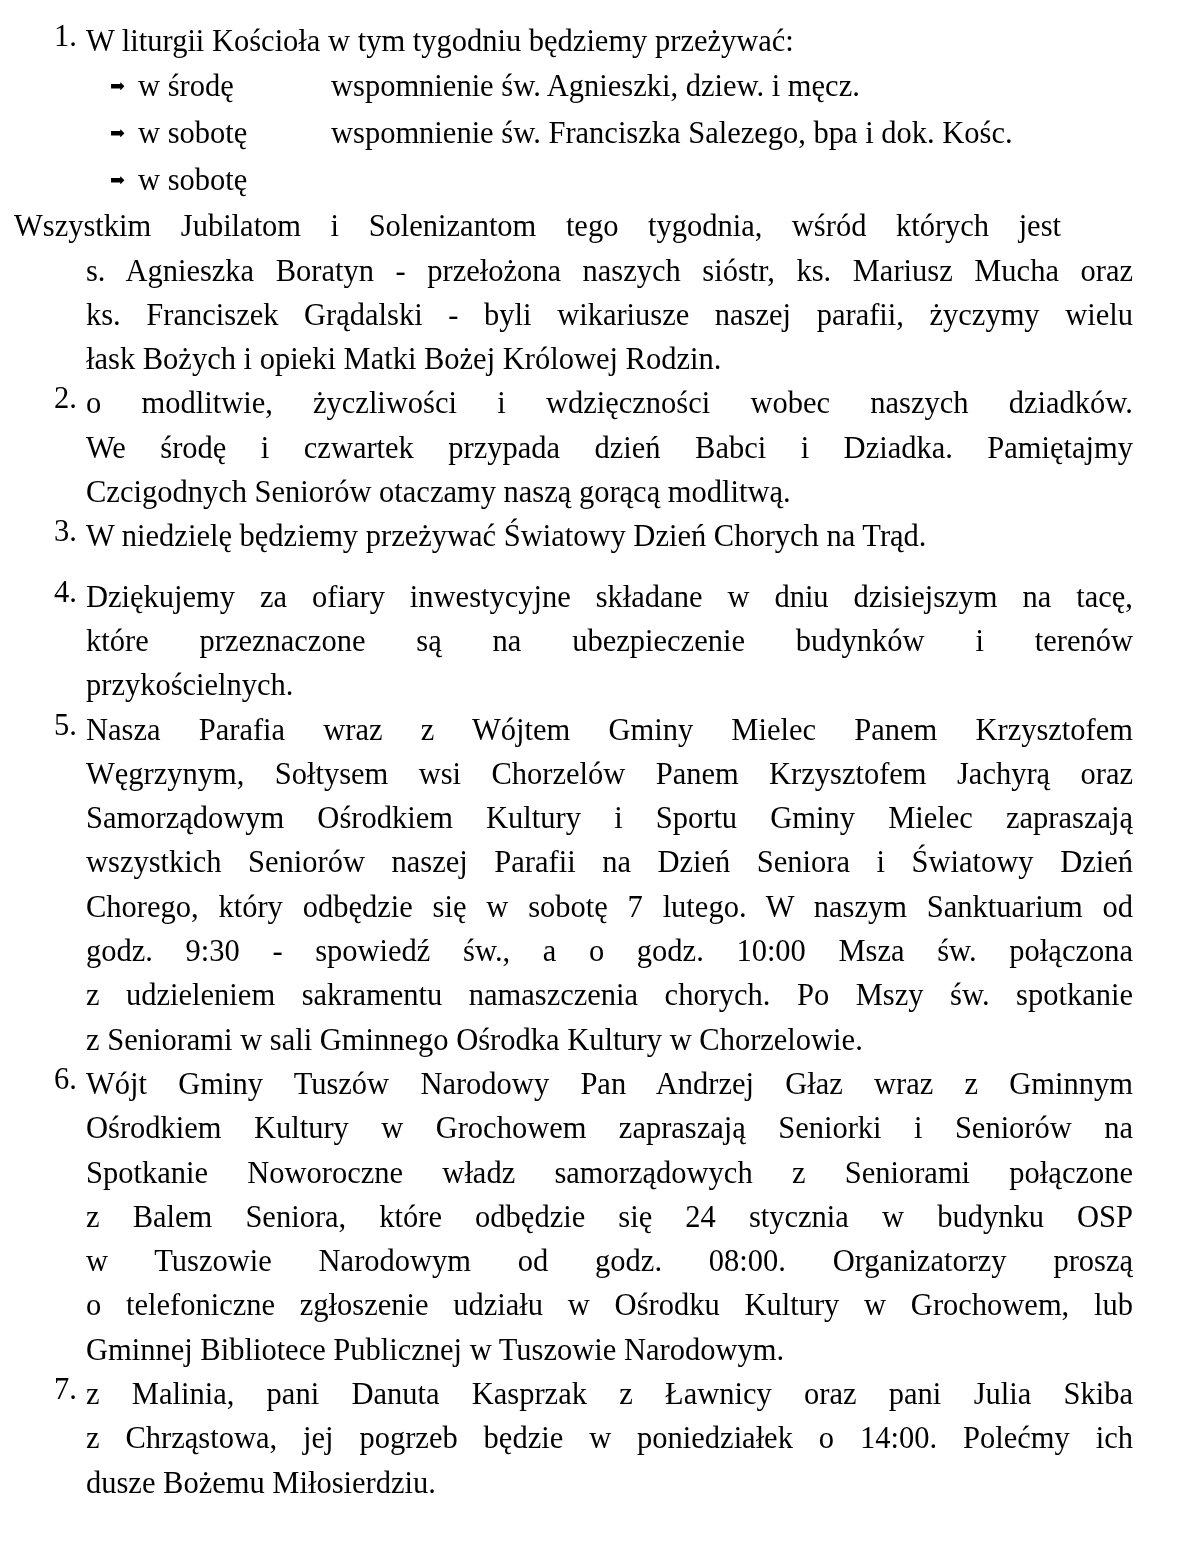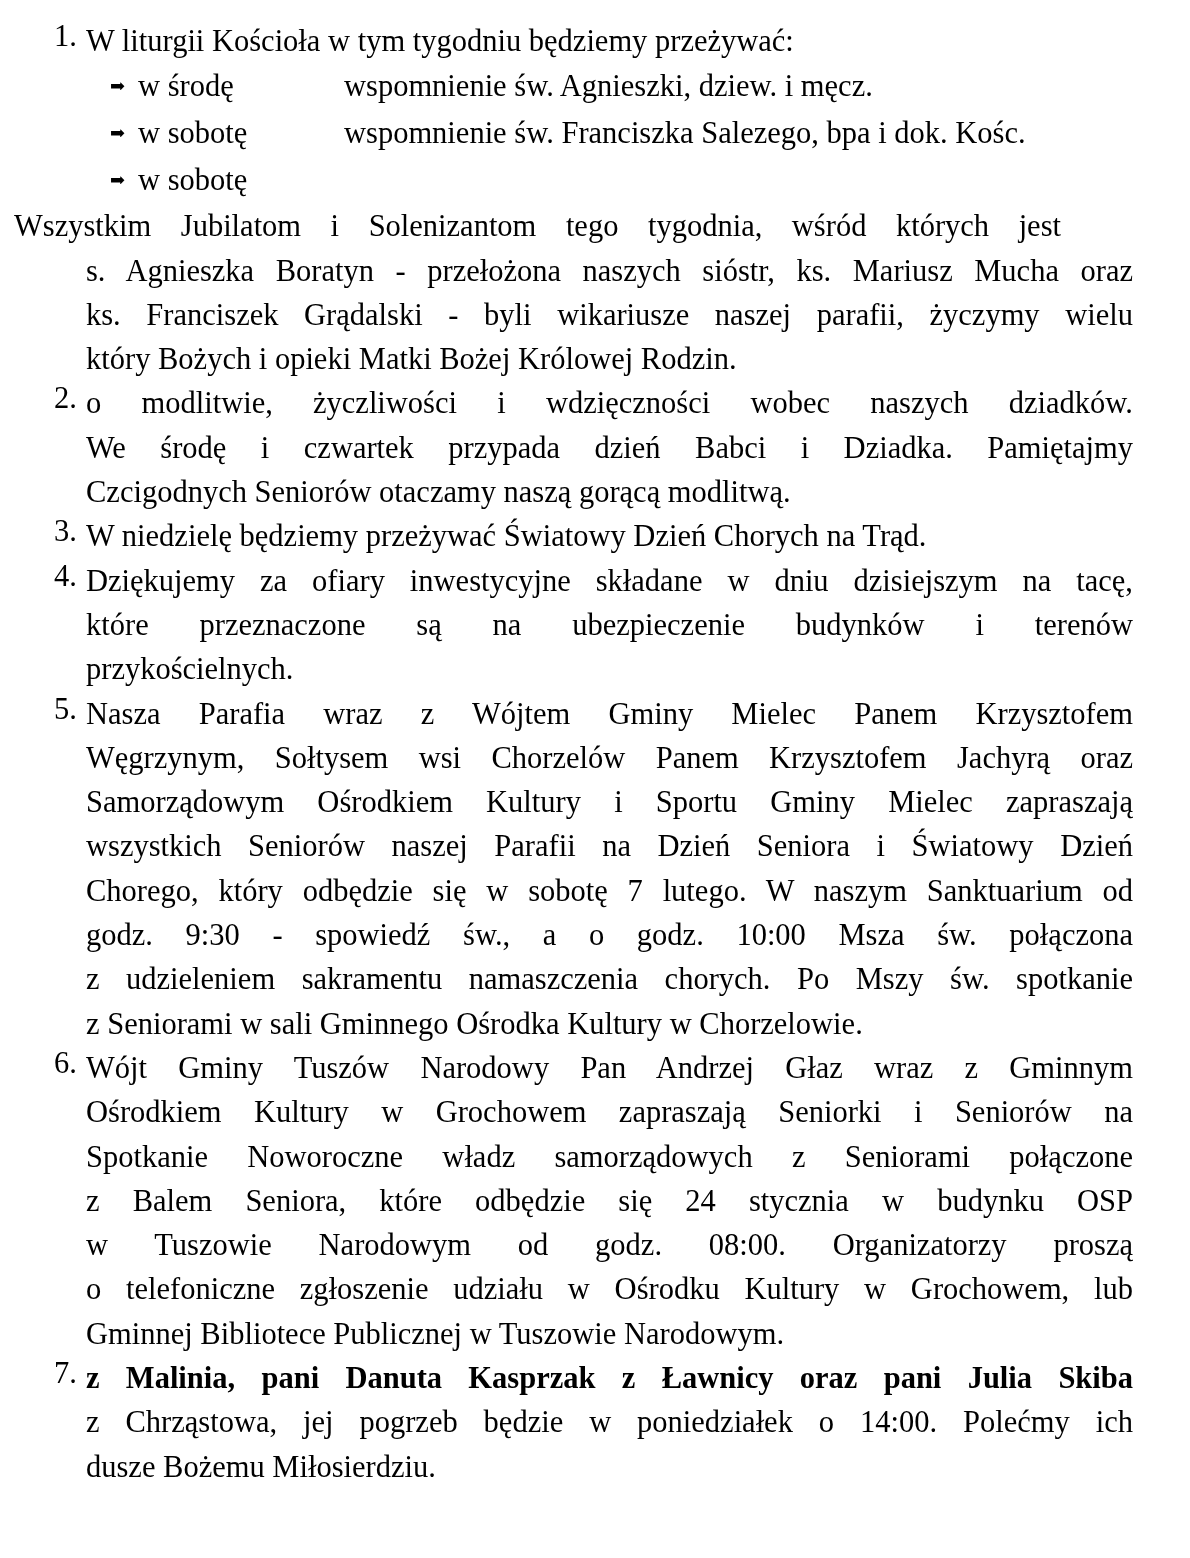--- a/index.html
+++ b/index.html
@@ -16,21 +16,21 @@
   .line {
     margin-left: 86px; width: 1047px; height: 44.3px; line-height: 44.3px;
     text-align: justify; text-align-last: justify; white-space: nowrap;
   }
   .line.last { text-align-last: left; }
   .sub {
     height: 47px; line-height: 47px; margin-left: 110px; position: relative;
   }
   .sub .arrow { position: absolute; left: 0; top: 0; font-size: 18px; }
   .sub .day { position: absolute; left: 28px; }
-  .sub .desc { position: absolute; left: 234px; white-space: nowrap; }
+  .sub .desc { position: absolute; left: 221px; white-space: nowrap; }
 </style>
 </head>
 <body>
 
 <div class="page">
 
   <div class="item">
     <span class="num">1.</span>
     <div class="line last" style="white-space: normal; overflow: hidden;">W liturgii Kościoła w tym tygodniu będziemy przeżywać:</div>
     <div class="sub">
@@ -43,38 +43,38 @@
       <span class="day">w sobotę</span>
       <span class="desc">wspomnienie św. Franciszka Salezego, bpa i dok. Kośc.</span>
     </div>
     <div class="sub">
       <span class="arrow">➡</span>
       <span class="day">w sobotę</span>
     </div>
     <div class="line" style="white-space: normal; overflow: hidden; margin-left: 14px;">Wszystkim Jubilatom i Solenizantom tego tygodnia, wśród których jest</div>
     <div class="line" style="white-space: normal; overflow: hidden;">s. Agnieszka Boratyn - przełożona naszych sióstr, ks. Mariusz Mucha oraz</div>
     <div class="line" style="white-space: normal; overflow: hidden;">ks. Franciszek Grądalski - byli wikariusze naszej parafii, życzymy wielu</div>
-    <div class="line last" style="white-space: normal; overflow: hidden;">który Bożych i opieki Matki Bożej Królowej Rodzin.</div>
+    <div class="line last" style="white-space: normal; overflow: hidden;">łask Bożych i opieki Matki Bożej Królowej Rodzin.</div>
   </div>
 
   <div class="item">
     <span class="num">2.</span>
     <div class="line" style="white-space: normal; overflow: hidden;">o modlitwie, życzliwości i wdzięczności wobec naszych dziadków.</div>
     <div class="line" style="white-space: normal; overflow: hidden;">We środę i czwartek przypada dzień Babci i Dziadka. Pamiętajmy</div>
     <div class="line last" style="white-space: normal; overflow: hidden;">Czcigodnych Seniorów otaczamy naszą gorącą modlitwą.</div>
   </div>
 
   <div class="item">
     <span class="num">3.</span>
     <div class="line last" style="white-space: normal; overflow: hidden;">W niedzielę będziemy przeżywać Światowy Dzień Chorych na Trąd.</div>
   </div>
 
   <div class="item">
     <span class="num">4.</span>
-    <div class="line" style="white-space: normal; overflow: hidden;">Dziękujemy za ofiary inwestycyjne składane w dniu dzisiejszym na tacę,</div>
+    <div class="line" style="white-space: normal; overflow: hidden; margin-top: 16px;">Dziękujemy za ofiary inwestycyjne składane w dniu dzisiejszym na tacę,</div>
     <div class="line" style="white-space: normal; overflow: hidden;">które przeznaczone są na ubezpieczenie budynków i terenów</div>
     <div class="line last" style="white-space: normal; overflow: hidden;">przykościelnych.</div>
   </div>
 
   <div class="item">
     <span class="num">5.</span>
     <div class="line" style="white-space: normal; overflow: hidden;">Nasza Parafia wraz z Wójtem Gminy Mielec Panem Krzysztofem</div>
     <div class="line" style="white-space: normal; overflow: hidden;">Węgrzynym, Sołtysem wsi Chorzelów Panem Krzysztofem Jachyrą oraz</div>
     <div class="line" style="white-space: normal; overflow: hidden;">Samorządowym Ośrodkiem Kultury i Sportu Gminy Mielec zapraszają</div>
     <div class="line" style="white-space: normal; overflow: hidden;">wszystkich Seniorów naszej Parafii na Dzień Seniora i Światowy Dzień</div>
@@ -90,18 +90,18 @@
     <div class="line" style="white-space: normal; overflow: hidden;">Ośrodkiem Kultury w Grochowem zapraszają Seniorki i Seniorów na</div>
     <div class="line" style="white-space: normal; overflow: hidden;">Spotkanie Noworoczne władz samorządowych z Seniorami połączone</div>
     <div class="line" style="white-space: normal; overflow: hidden;">z Balem Seniora, które odbędzie się 24 stycznia w budynku OSP</div>
     <div class="line" style="white-space: normal; overflow: hidden;">w Tuszowie Narodowym od godz. 08:00. Organizatorzy proszą</div>
     <div class="line" style="white-space: normal; overflow: hidden;">o telefoniczne zgłoszenie udziału w Ośrodku Kultury w Grochowem, lub</div>
     <div class="line last" style="white-space: normal; overflow: hidden;">Gminnej Bibliotece Publicznej w Tuszowie Narodowym.</div>
   </div>
 
   <div class="item">
     <span class="num">7.</span>
-    <div class="line" style="white-space: normal; overflow: hidden; font-weight: bold;">z Malinia, pani Danuta Kasprzak z Ławnicy oraz pani Julia Skiba</div>
+    <div class="line" style="white-space: normal; overflow: hidden;">z Malinia, pani Danuta Kasprzak z Ławnicy oraz pani Julia Skiba</div>
     <div class="line" style="white-space: normal; overflow: hidden;">z Chrząstowa, jej pogrzeb będzie w poniedziałek o 14:00. Polećmy ich</div>
     <div class="line last" style="white-space: normal; overflow: hidden;">dusze Bożemu Miłosierdziu.</div>
   </div>
 
 </div>
 
 </body></html>

